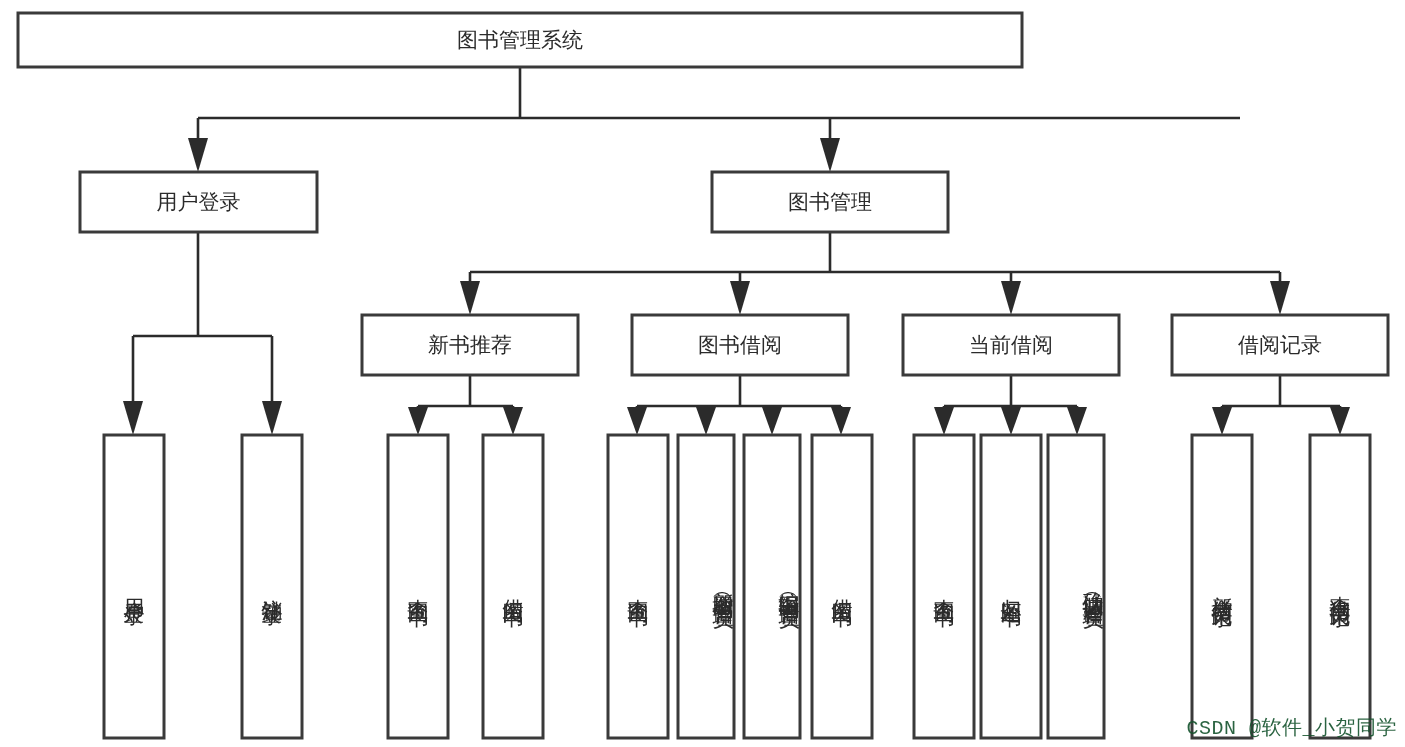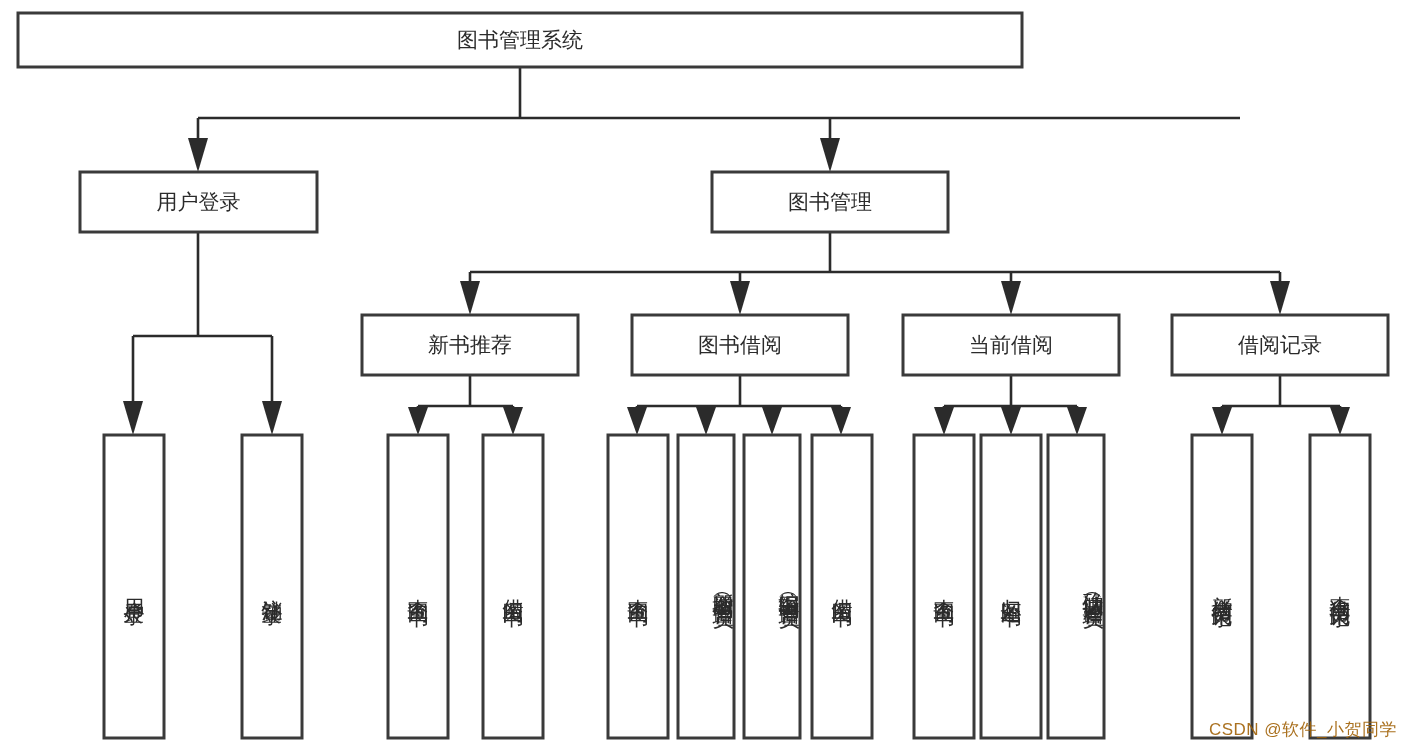--- a/index.html
+++ b/index.html
@@ -56,23 +56,23 @@
     line-height: 1.05;
     letter-spacing: 2.5px;
     white-space: nowrap;
     text-align: center;
     pointer-events: none;
   }
   .watermark {
     position: absolute;
     right: 8px;
     bottom: 6px;
-    color: #a16207;
-    font-family: Liberation Sans, sans-serif;
-    font-size: 17px;
+    color: #14532d;
+    font-family: Liberation Mono, monospace;
+    font-size: 20px;
     letter-spacing: 0.5px;
     white-space: nowrap;
     opacity: 0.9;
   }
 </style>
 </head>
 <body>
 
 <div id="diagram-root">
 

